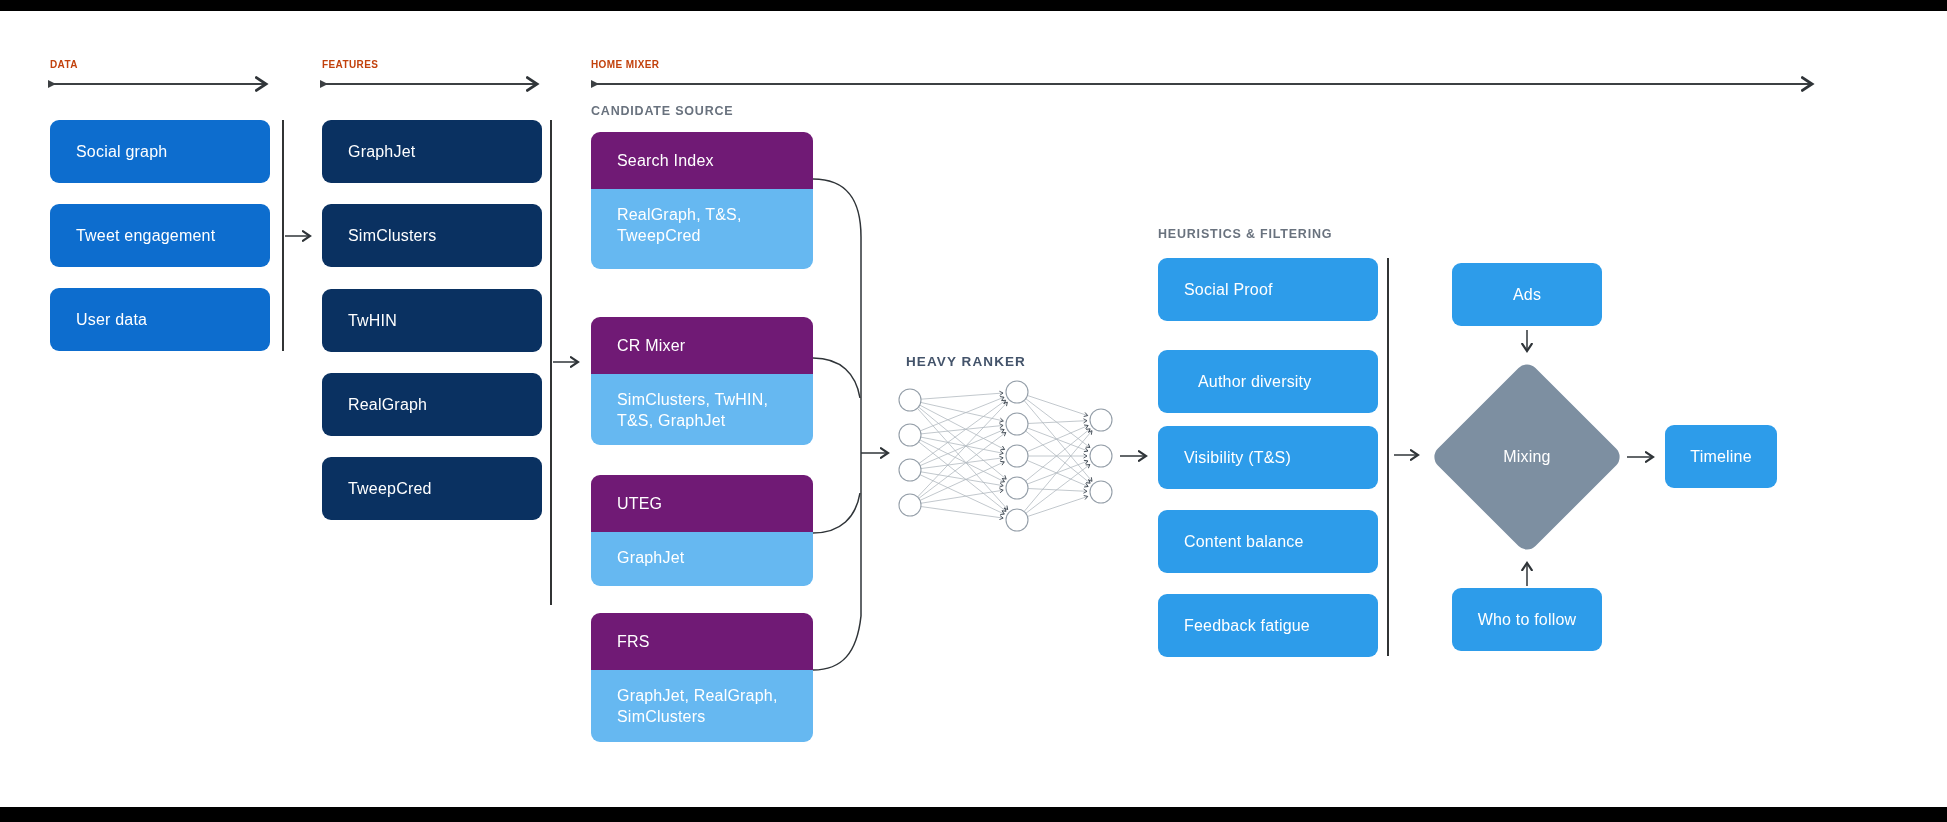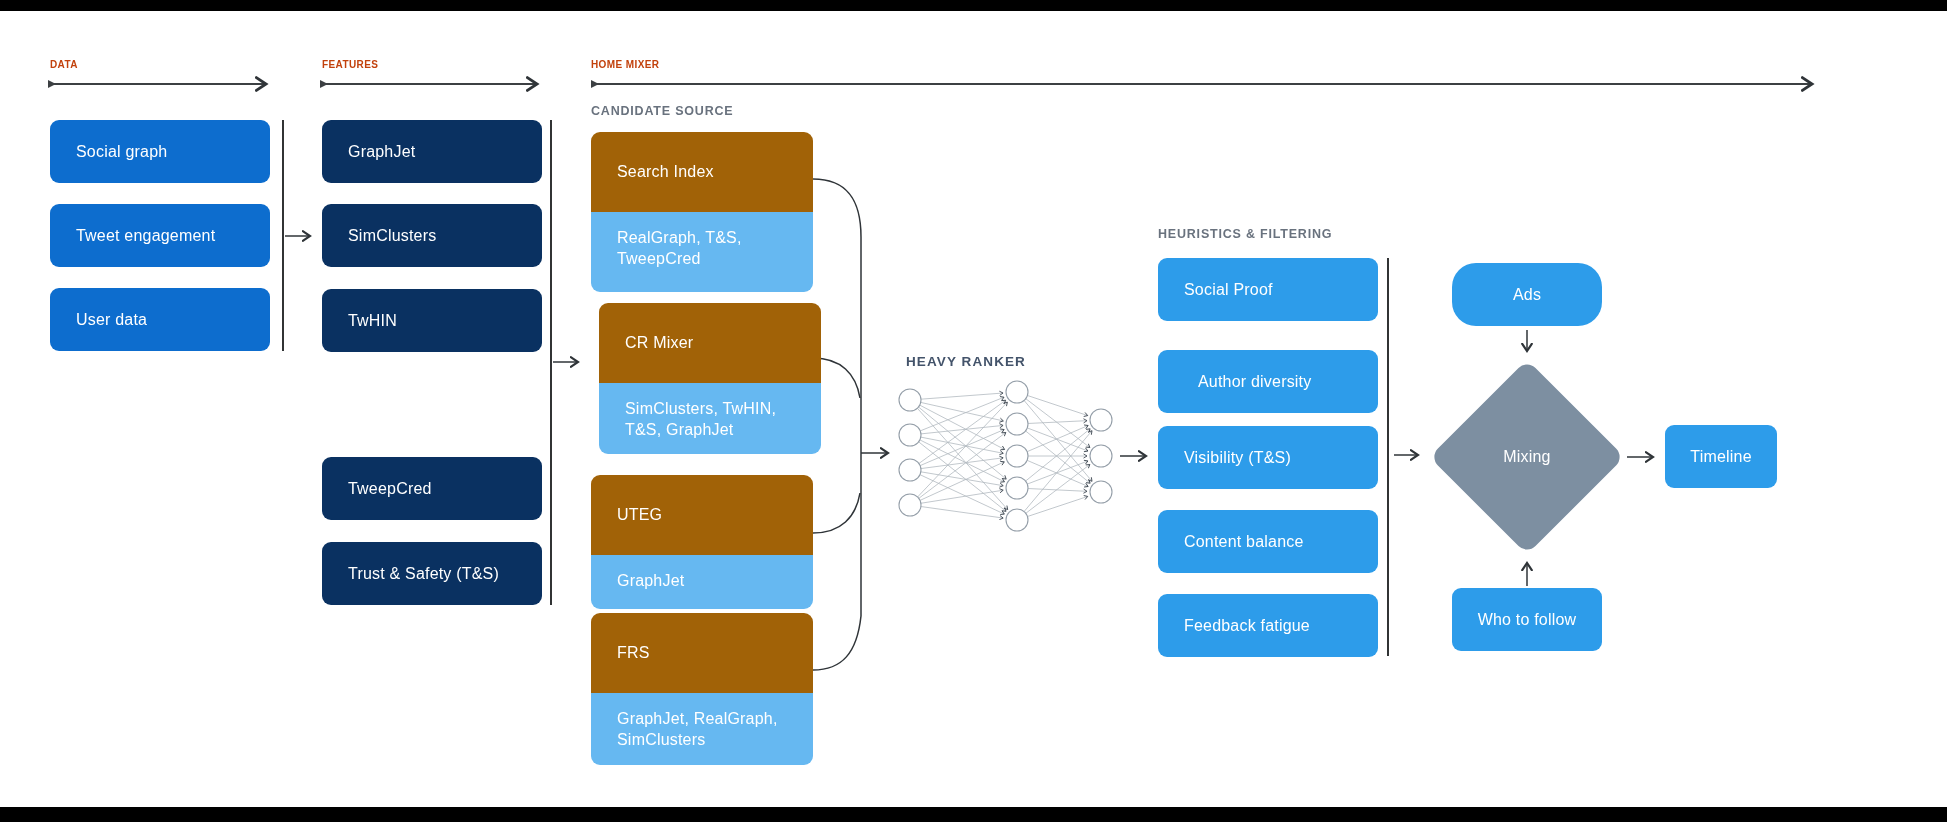--- a/index.html
+++ b/index.html
@@ -12,21 +12,21 @@
   .sub-label{position:absolute;font-size:12.5px;font-weight:600;color:#69727e;letter-spacing:.8px;}
   .ranker-label{position:absolute;left:906px;top:354px;width:200px;
                 font-size:13.5px;font-weight:600;color:#43536a;letter-spacing:1.1px;}
   .box{position:absolute;width:220px;height:63px;border-radius:9px;color:#fff;display:flex;
        align-items:center;padding:0 26px;box-sizing:border-box;font-size:16px;font-weight:500;
        letter-spacing:.2px;}
   .blue{background:#0d6dce;}
   .navy{background:#0a3161;}
   .bright{background:#2d9cea;}
   .cand{position:absolute;left:591px;width:222px;border-radius:9px;overflow:hidden;}
-  .cand-h{height:80px;background:#a16207;display:flex;align-items:center;padding:0 26px;
+  .cand-h{height:57px;background:#701a75;display:flex;align-items:center;padding:0 26px;
           color:#fff;font-size:16px;font-weight:500;letter-spacing:.2px;}
   .cand-s{background:#66b8f1;box-sizing:border-box;padding:15px 26px 14px;color:#fff;
           font-size:16px;font-weight:500;line-height:21px;letter-spacing:.2px;}
   .hbox{left:1158px;}
   .cbox{justify-content:center;padding:0;}
   .diamond-label{position:absolute;left:1467px;top:448px;width:120px;text-align:center;
                  color:#fff;font-size:16px;font-weight:500;letter-spacing:.2px;}
   svg{position:absolute;left:0;top:0;}
 </style>
 </head>
@@ -139,43 +139,43 @@
   <div class="sub-label" style="left:1158px;top:227px;">HEURISTICS &amp; FILTERING</div>
   <div class="ranker-label">HEAVY RANKER</div>
 
   <div class="box blue" style="left:50px;top:120px;">Social graph</div>
   <div class="box blue" style="left:50px;top:204px;">Tweet engagement</div>
   <div class="box blue" style="left:50px;top:288px;">User data</div>
 
   <div class="box navy" style="left:322px;top:120px;">GraphJet</div>
   <div class="box navy" style="left:322px;top:204px;">SimClusters</div>
   <div class="box navy" style="left:322px;top:289px;">TwHIN</div>
+  <div class="box navy" style="left:322px;top:373px;">RealGraph</div>
   <div class="box navy" style="left:322px;top:457px;">TweepCred</div>
-  <div class="box navy" style="left:322px;top:542px;">Trust &amp; Safety (T&amp;S)</div>
 
   <div class="cand" style="top:132px;">
     <div class="cand-h">Search Index</div>
     <div class="cand-s" style="height:80px;">RealGraph, T&amp;S, TweepCred</div>
   </div>
-  <div class="cand" style="top:303px;margin-left:8px;">
+  <div class="cand" style="top:317px;">
     <div class="cand-h">CR Mixer</div>
     <div class="cand-s" style="height:71px;">SimClusters, TwHIN, T&amp;S, GraphJet</div>
   </div>
   <div class="cand" style="top:475px;">
     <div class="cand-h">UTEG</div>
     <div class="cand-s" style="height:54px;">GraphJet</div>
   </div>
   <div class="cand" style="top:613px;">
     <div class="cand-h">FRS</div>
     <div class="cand-s" style="height:72px;">GraphJet, RealGraph, SimClusters</div>
   </div>
 
   <div class="box bright hbox" style="top:258px;">Social Proof</div>
   <div class="box bright hbox" style="top:350px;padding-left:40px;">Author diversity</div>
   <div class="box bright hbox" style="top:426px;">Visibility (T&amp;S)</div>
   <div class="box bright hbox" style="top:510px;">Content balance</div>
   <div class="box bright hbox" style="top:594px;">Feedback fatigue</div>
 
-  <div class="box bright cbox" style="left:1452px;top:263px;width:150px;border-radius:24px;">Ads</div>
+  <div class="box bright cbox" style="left:1452px;top:263px;width:150px;">Ads</div>
   <div class="diamond-label">Mixing</div>
   <div class="box bright cbox" style="left:1452px;top:588px;width:150px;">Who to follow</div>
   <div class="box bright cbox" style="left:1665px;top:425px;width:112px;">Timeline</div>
 </div>
 
 </body></html>

